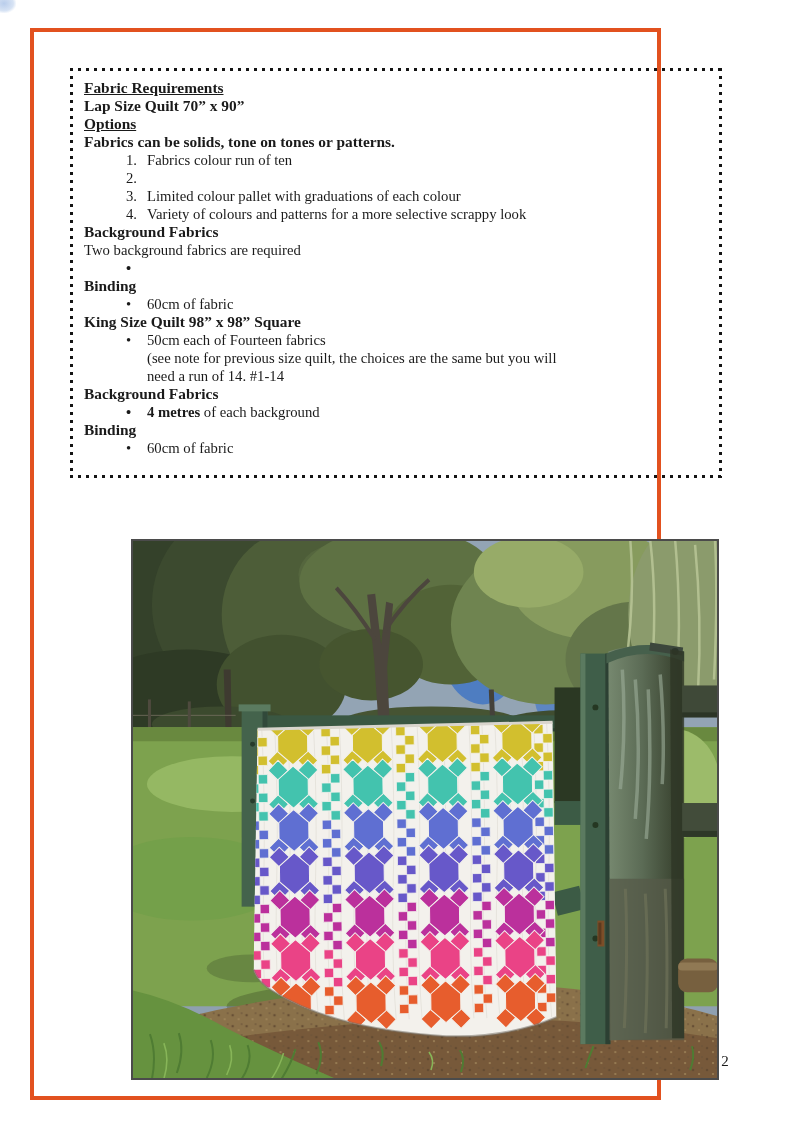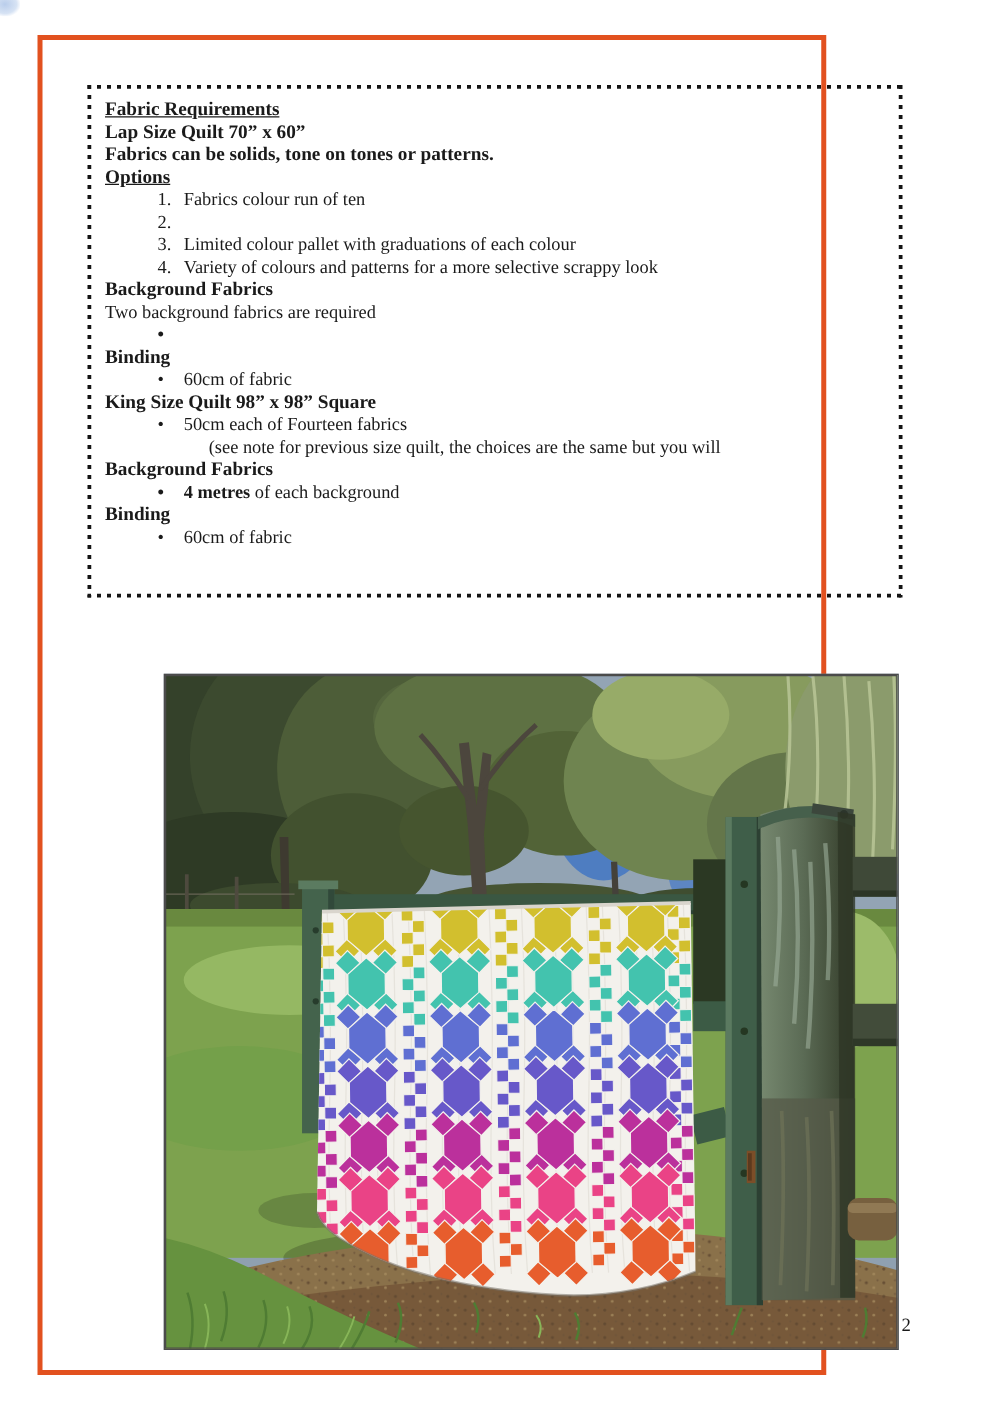--- a/index.html
+++ b/index.html
@@ -19,41 +19,41 @@
           repeating-linear-gradient(to bottom,#141414 0 3px,transparent 3px 8px);
         background-size:100% 3px,100% 3px,3px 100%,3px 100%;
         background-position:0 0,0 100%,0 0,100% 0;
         background-repeat:no-repeat;}
   .hd{font-weight:bold;font-size:15.4px;}
   .hd.u{text-decoration:underline;}
   .numitem{display:flex;margin-left:42px;}
   .numitem .num{width:21px;flex:0 0 21px;}
   .bullet{display:flex;margin-left:42px;}
   .bullet .marker{width:21px;flex:0 0 21px;}
-  .cont{margin-left:83px;}
+  .cont{margin-left:63px;}
   .bb{font-weight:bold;}
   
   .photo{position:absolute;left:97px;top:507px;width:588px;height:541px;margin:0;
         border:1px solid #4b4b4b;box-sizing:border-box;background:#8fa0b0;}
   .photo svg{display:block;width:100%;height:100%;}
   .page-number{position:absolute;left:676px;top:1021px;width:30px;text-align:center;font-size:15px;}
 </style>
 </head>
 <body>
 
 <div class="page">
   <div class="corner-artifact"></div>
 
   <div class="orange-frame">
 
     <div class="req-box">
       <div class="hd u">Fabric Requirements</div>
-      <div class="hd">Lap Size Quilt 70” x 60”</div>
+      <div class="hd">Lap Size Quilt 70” x 90”</div>
+      <div class="hd u">Options</div>
       <div class="hd">Fabrics can be solids, tone on tones or patterns.</div>
-      <div class="hd u">Options</div>
 
       <div id="options-list">
           <div class="numitem">
             <span class="num">1.</span>
             <span>Fabrics colour run of ten</span>
           </div>
           <div class="numitem">
             <span class="num">2.</span>
           </div>
           <div class="numitem">
@@ -76,20 +76,21 @@
         <span class="marker">•</span>
         <span>60cm of fabric</span>
       </div>
 
       <div class="hd">King Size Quilt  98” x 98” Square</div>
       <div class="bullet">
         <span class="marker">•</span>
         <span>50cm each of Fourteen fabrics</span>
       </div>
       <div class="cont">(see note for previous size quilt, the choices are the same but you will</div>
+      <div class="cont">need a run of 14.  #1-14</div>
 
       <div class="hd">Background Fabrics</div>
       <div class="bullet">
         <span class="marker bb">•</span>
         <span><span class="bb">4 metres</span><span> of each background</span></span>
       </div>
       <div class="hd">Binding</div>
       <div class="bullet">
         <span class="marker">•</span>
         <span>60cm of fabric</span>

